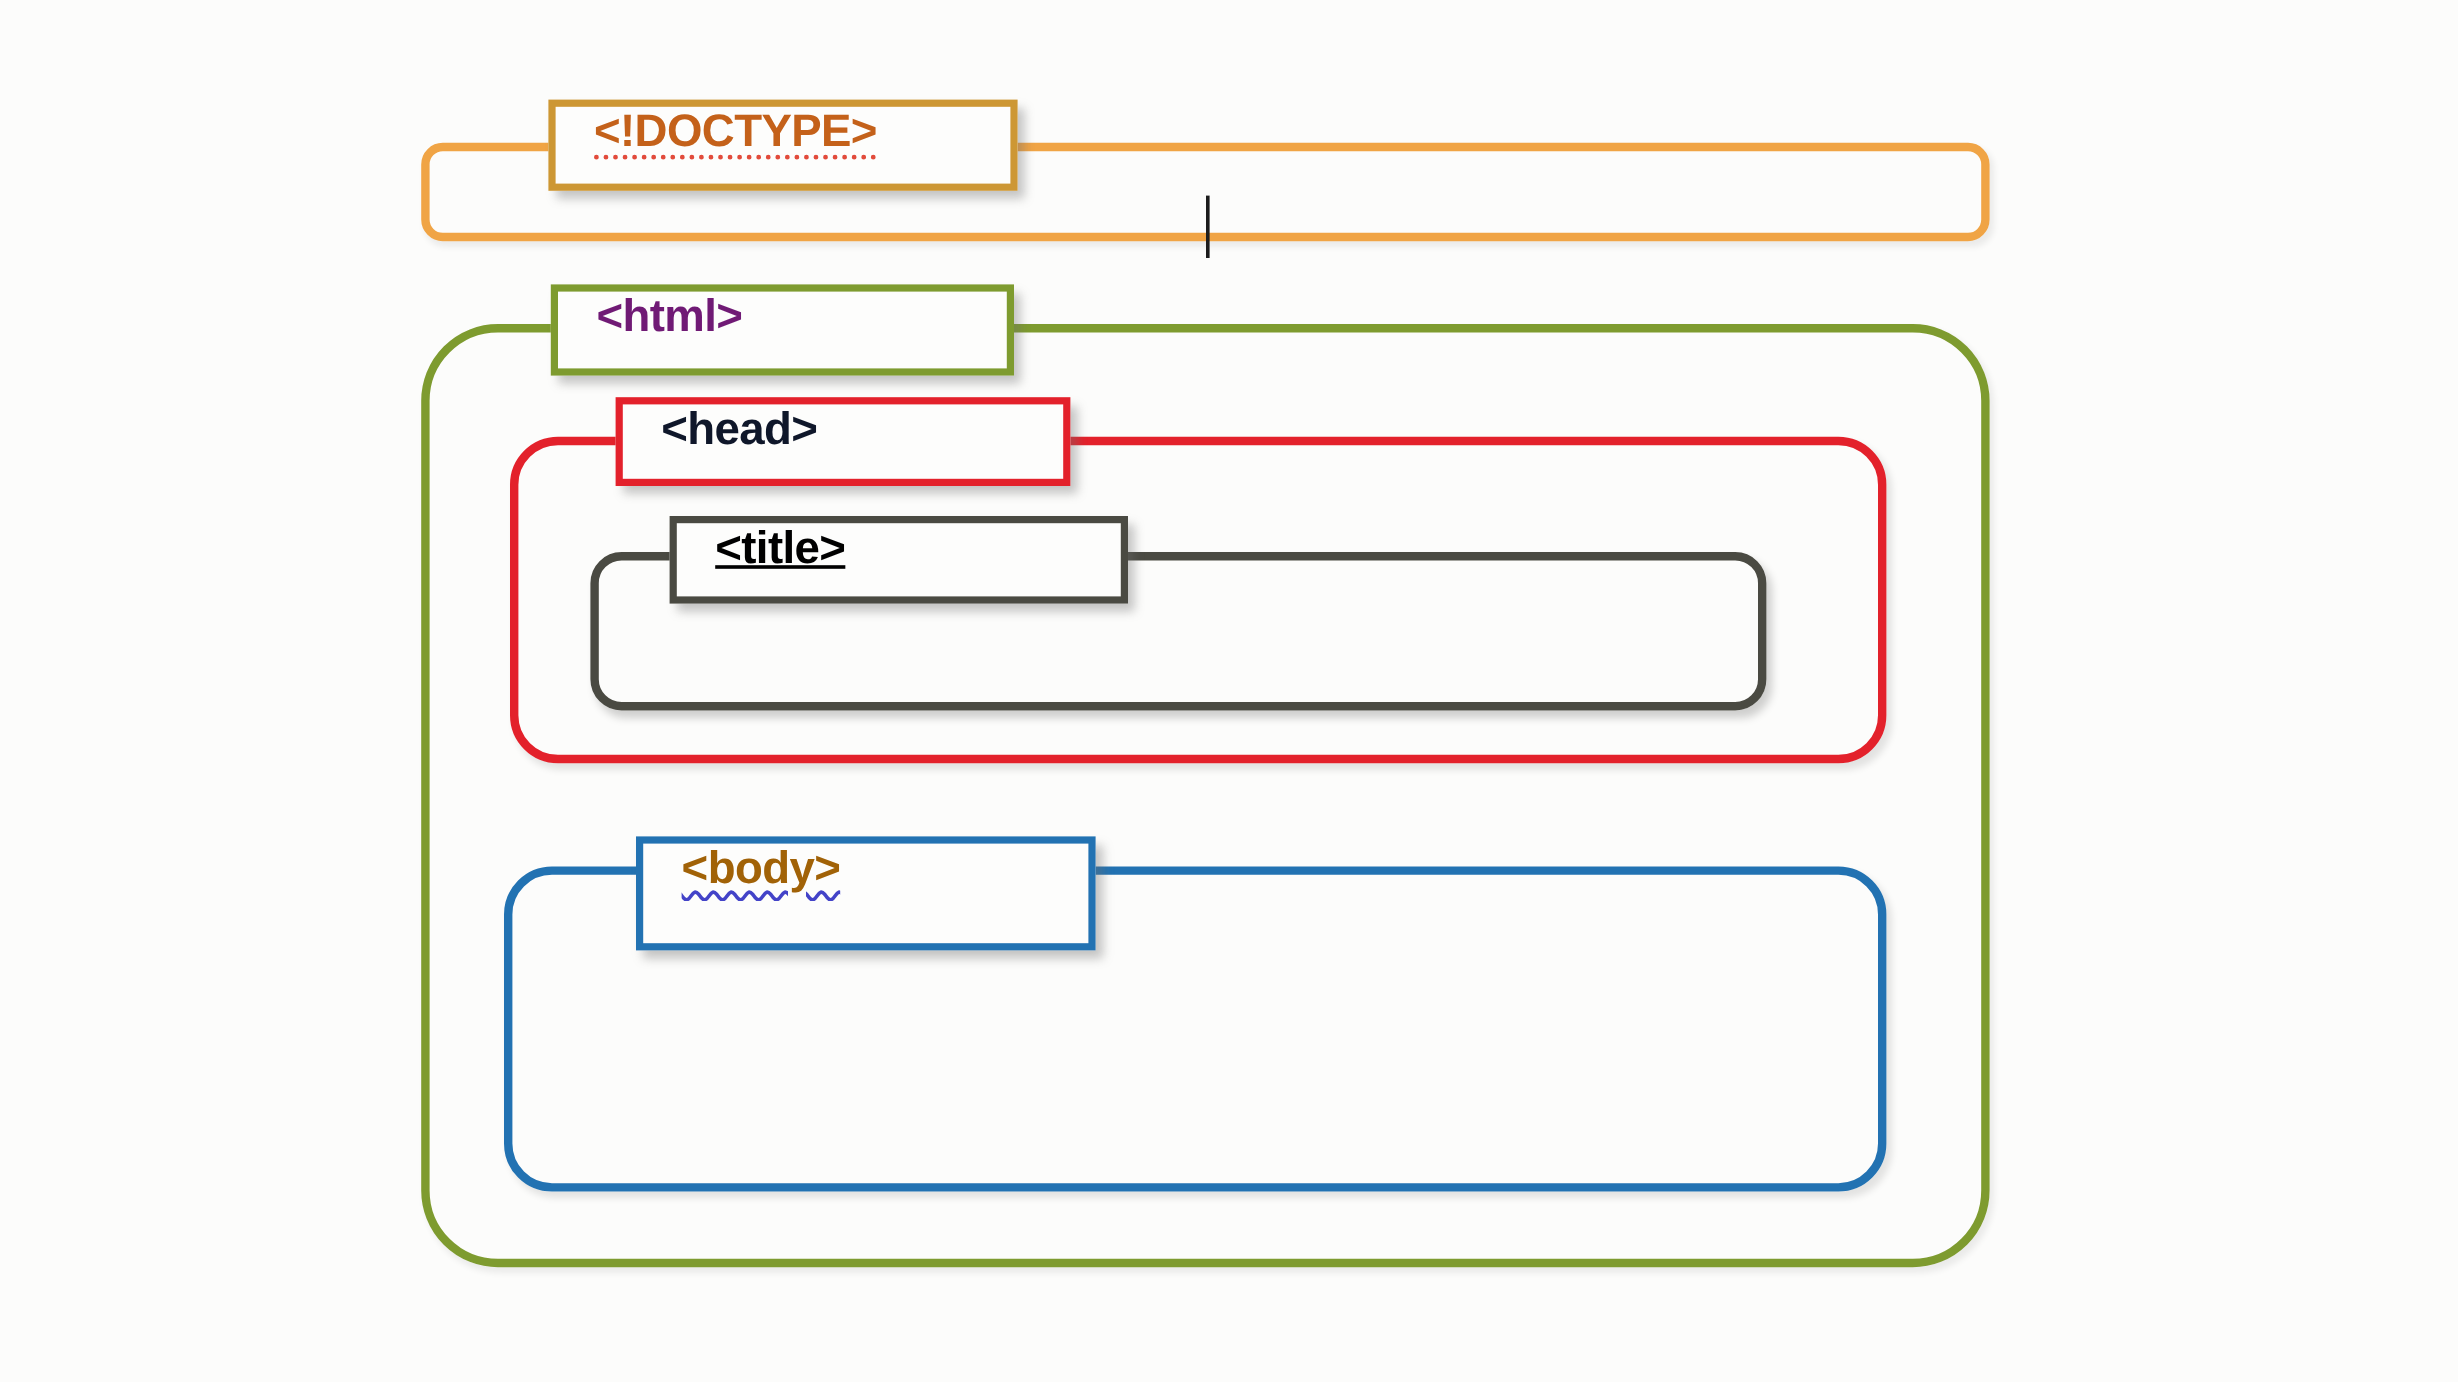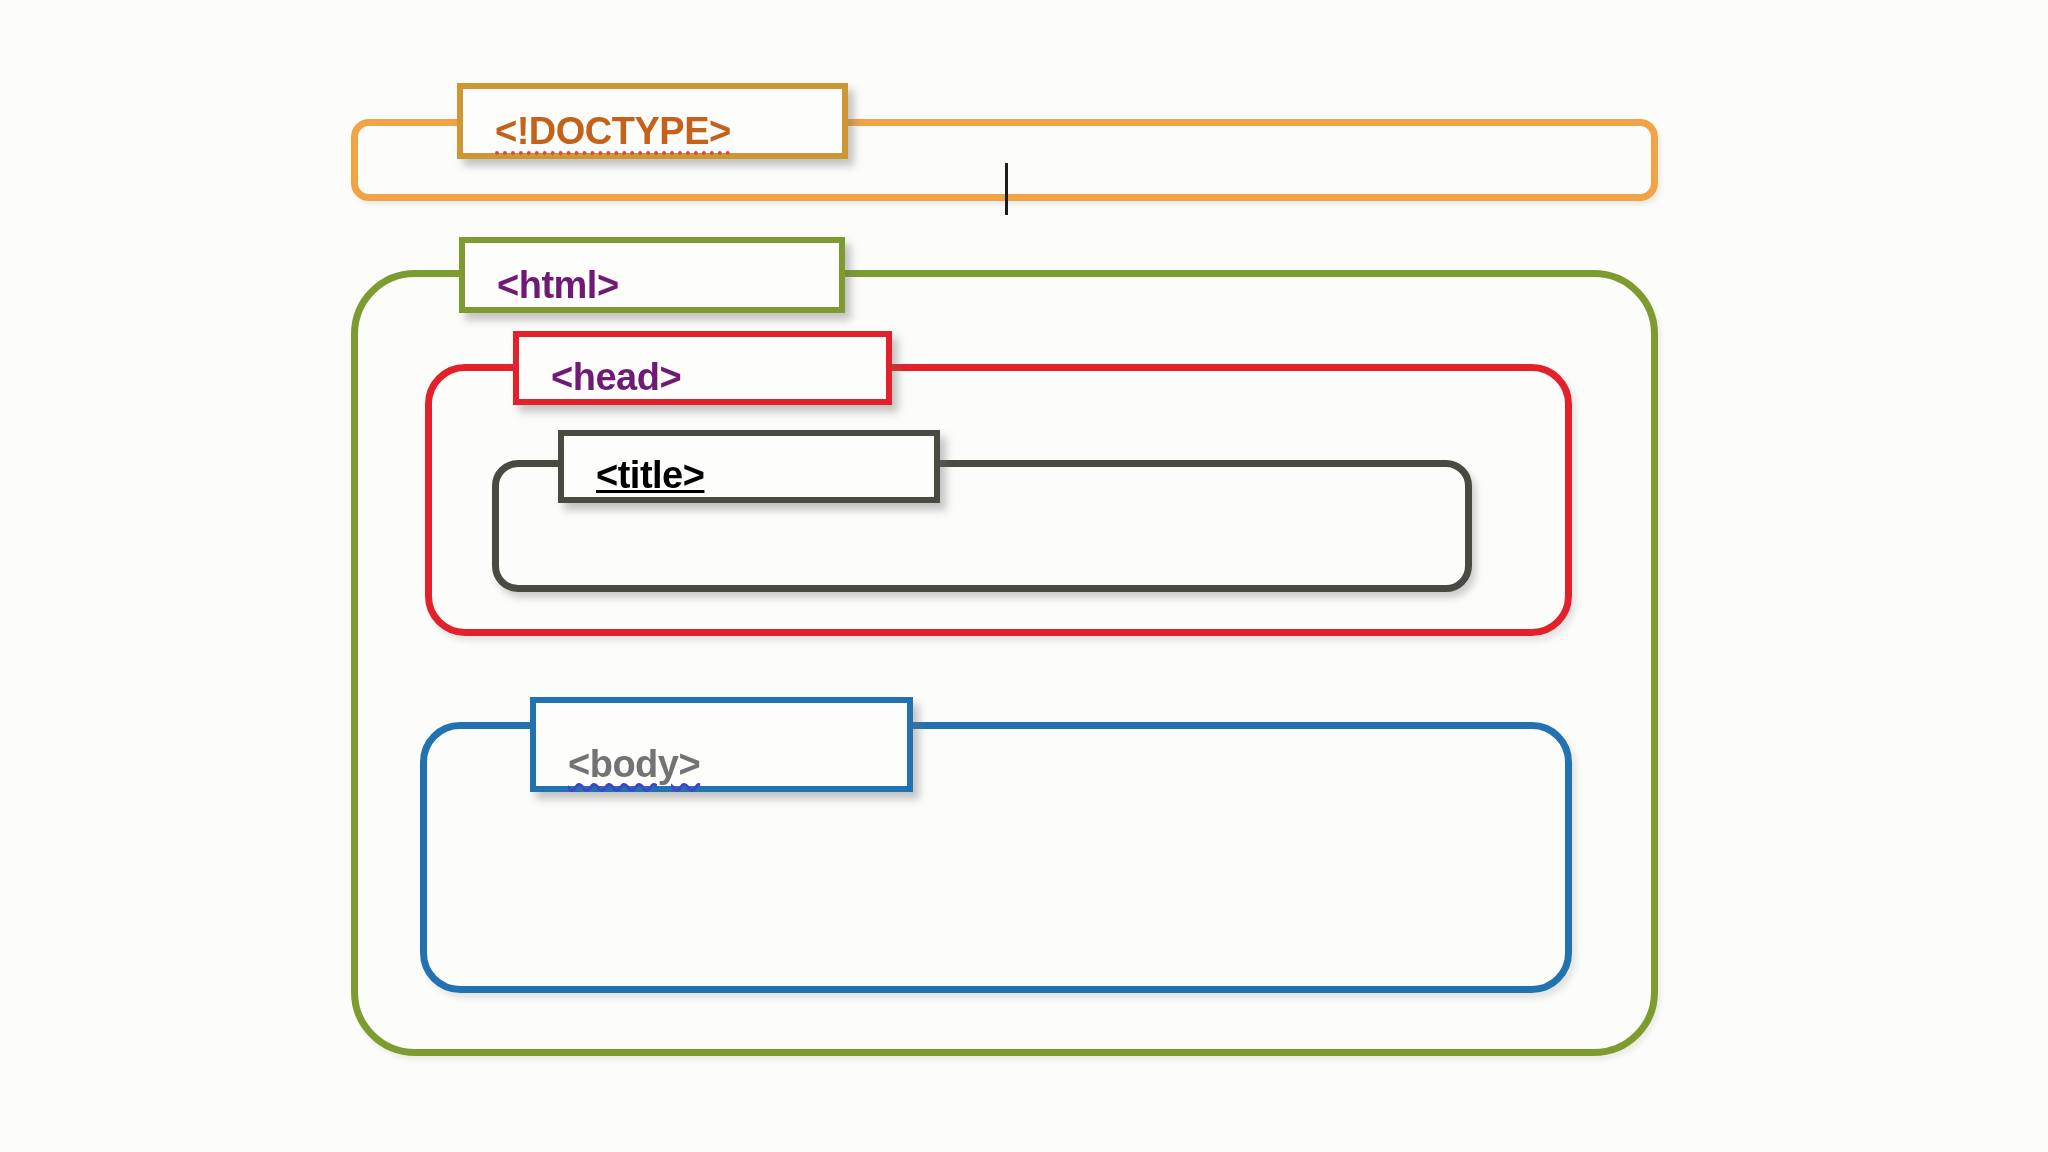--- a/index.html
+++ b/index.html
@@ -19,21 +19,21 @@
     position: absolute;
     box-sizing: border-box;
     background: transparent;
     z-index: 1;
   }
   .label {
     position: absolute;
     box-sizing: border-box;
     background: #fdfdfc;
     display: flex;
-    align-items: flex-end;
+    align-items: flex-start;
     padding-left: 32px;
     z-index: 2;
     box-shadow: 6px 7px 8px rgba(110,110,110,0.40);
   }
   .tag {
     font-weight: bold;
     font-size: 38px;
     letter-spacing: -0.5px;
     white-space: nowrap;
   }
@@ -80,21 +80,21 @@
   
   .head-box {
     left: 425px; top: 364px; width: 1147px; height: 272px;
     border: 7px solid #e3212b; border-radius: 40px;
     box-shadow: 4px 5px 6px rgba(0,0,0,0.10);
   }
   .head-label {
     left: 513px; top: 331px; width: 379px; height: 74px;
     border: 6px solid #e3212b;
   }
-  .head-text { color: #701a75; }
+  .head-text { color: #0f172a; }
 
   
   .title-box {
     left: 492px; top: 460px; width: 980px; height: 132px;
     border: 7px solid #4a4a42; border-radius: 26px;
     box-shadow: 4px 6px 7px rgba(0,0,0,0.18);
   }
   .title-label {
     left: 558px; top: 430px; width: 382px; height: 73px;
     border: 6px solid #4a4a42;
@@ -105,21 +105,21 @@
   .body-box {
     left: 420px; top: 722px; width: 1152px; height: 271px;
     border: 7px solid #2272b2; border-radius: 40px;
     box-shadow: 4px 5px 6px rgba(0,0,0,0.10);
   }
   .body-label {
     left: 530px; top: 697px; width: 383px; height: 95px;
     border: 6px solid #2272b2;
   }
   .body-text {
-    color: #737373;
+    color: #a16207;
     text-decoration: underline;
     text-decoration-style: wavy;
     text-decoration-color: #4343c8;
     text-decoration-thickness: 2.5px;
     text-underline-offset: 6px;
   }
 </style>
 </head>
 <body>
 

